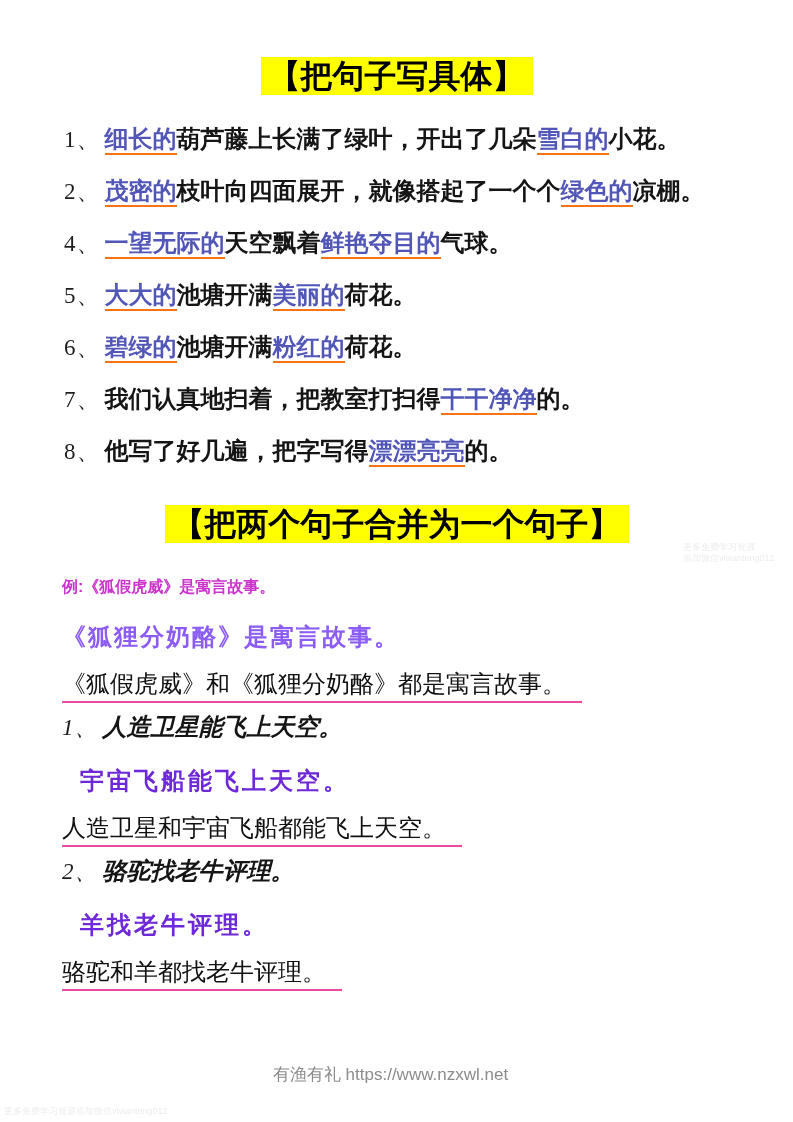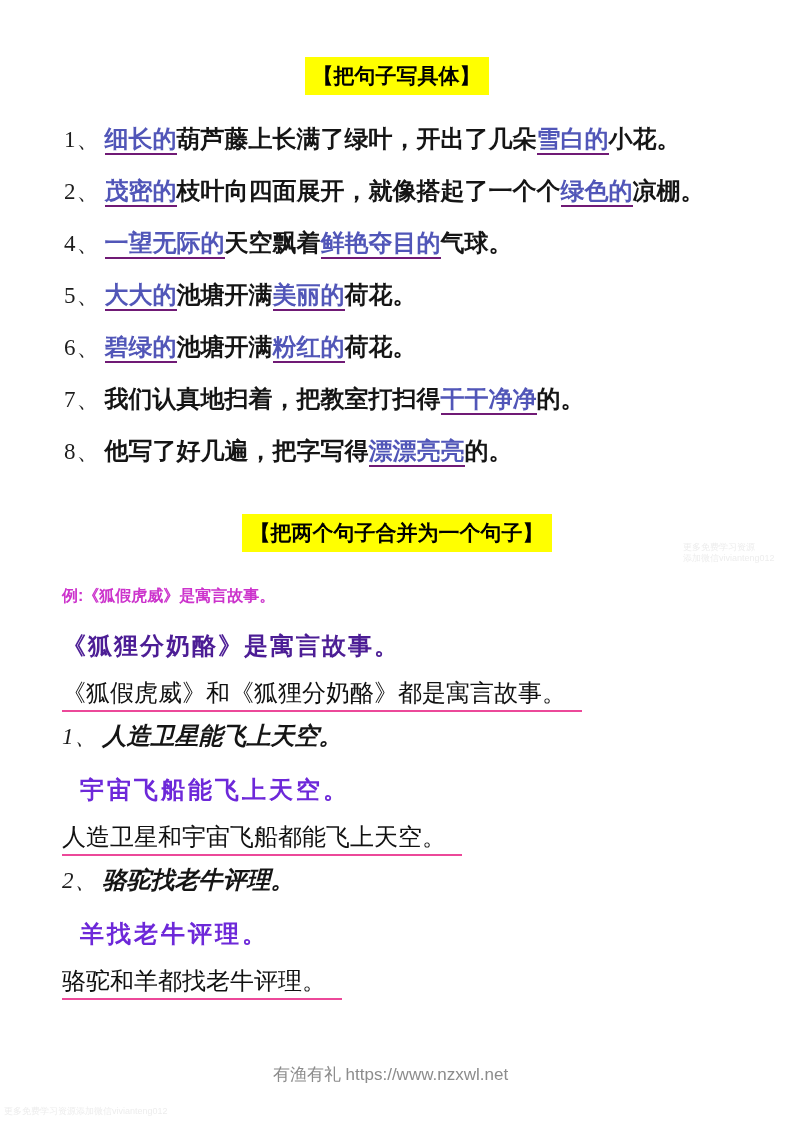--- a/index.html
+++ b/index.html
@@ -2,37 +2,37 @@
 <html><head>
 <meta charset="utf-8">
 <style>
   html,body{margin:0;padding:0;background:#ffffff;}
   body{width:793px;height:1122px;position:relative;overflow:hidden;
        font-family:"Liberation Sans",sans-serif;}
   .page{position:relative;width:793px;height:1122px;background:#fff;}
 
   .title-row{text-align:center;}
   .title-row.first{padding-top:57px;}
-  .title-row.second{padding-top:8px;margin-top:41px;}
+  .title-row.second{padding-top:8px;margin-top:32px;}
   .sec-title{display:inline-block;background:#ffff00;color:#000;
-             font-weight:bold;font-size:21px;line-height:30px;
+             font-weight:bold;font-size:32px;line-height:30px;
              padding:4px 8px;font-family:"Liberation Sans",sans-serif;}
 
   .list{margin:30px 30px 0 64px;}
   .item{font-size:24px;line-height:28px;height:28px;margin-bottom:24px;
         font-weight:bold;color:#151515;white-space:nowrap;}
   .num{font-family:"Liberation Serif",serif;font-weight:400;font-size:23px;
        color:#1d1d1d;margin-right:4px;letter-spacing:1px;}
   .u-blue{color:#5156b8;font-family:"Liberation Serif",serif;
-          border-bottom:2px solid #701a75;padding-bottom:1px;}
+          border-bottom:2px solid #f97316;padding-bottom:1px;}
 
   .sec2{margin:30px 30px 0 62px;}
   .ex-line1{color:#cc33cc;font-weight:bold;font-size:16px;line-height:28px;
             margin-bottom:22px;font-family:"Liberation Sans",sans-serif;}
-  .ex-line2{color:#4c1d95;font-weight:bold;font-size:24px;line-height:28px;
+  .ex-line2{color:#8b5cf6;font-weight:bold;font-size:24px;line-height:28px;
             margin-bottom:19px;font-family:"Liberation Serif",serif;letter-spacing:2px;}
   .answer{font-family:Liberation Sans, sans-serif;font-size:24px;line-height:28px;
           color:#111;display:table;border-bottom:2px solid #ec4899;
           padding:0 16px 3px 0;margin-bottom:10px;}
   .prob-first{font-size:24px;line-height:28px;font-weight:bold;color:#151515;
               margin-bottom:25px;font-style:italic;}
   .prob-second{color:#6d28d9;font-weight:bold;font-size:24px;line-height:28px;
                font-family:"Liberation Serif",serif;margin-left:18px;
                letter-spacing:3px;margin-bottom:19px;}
 

